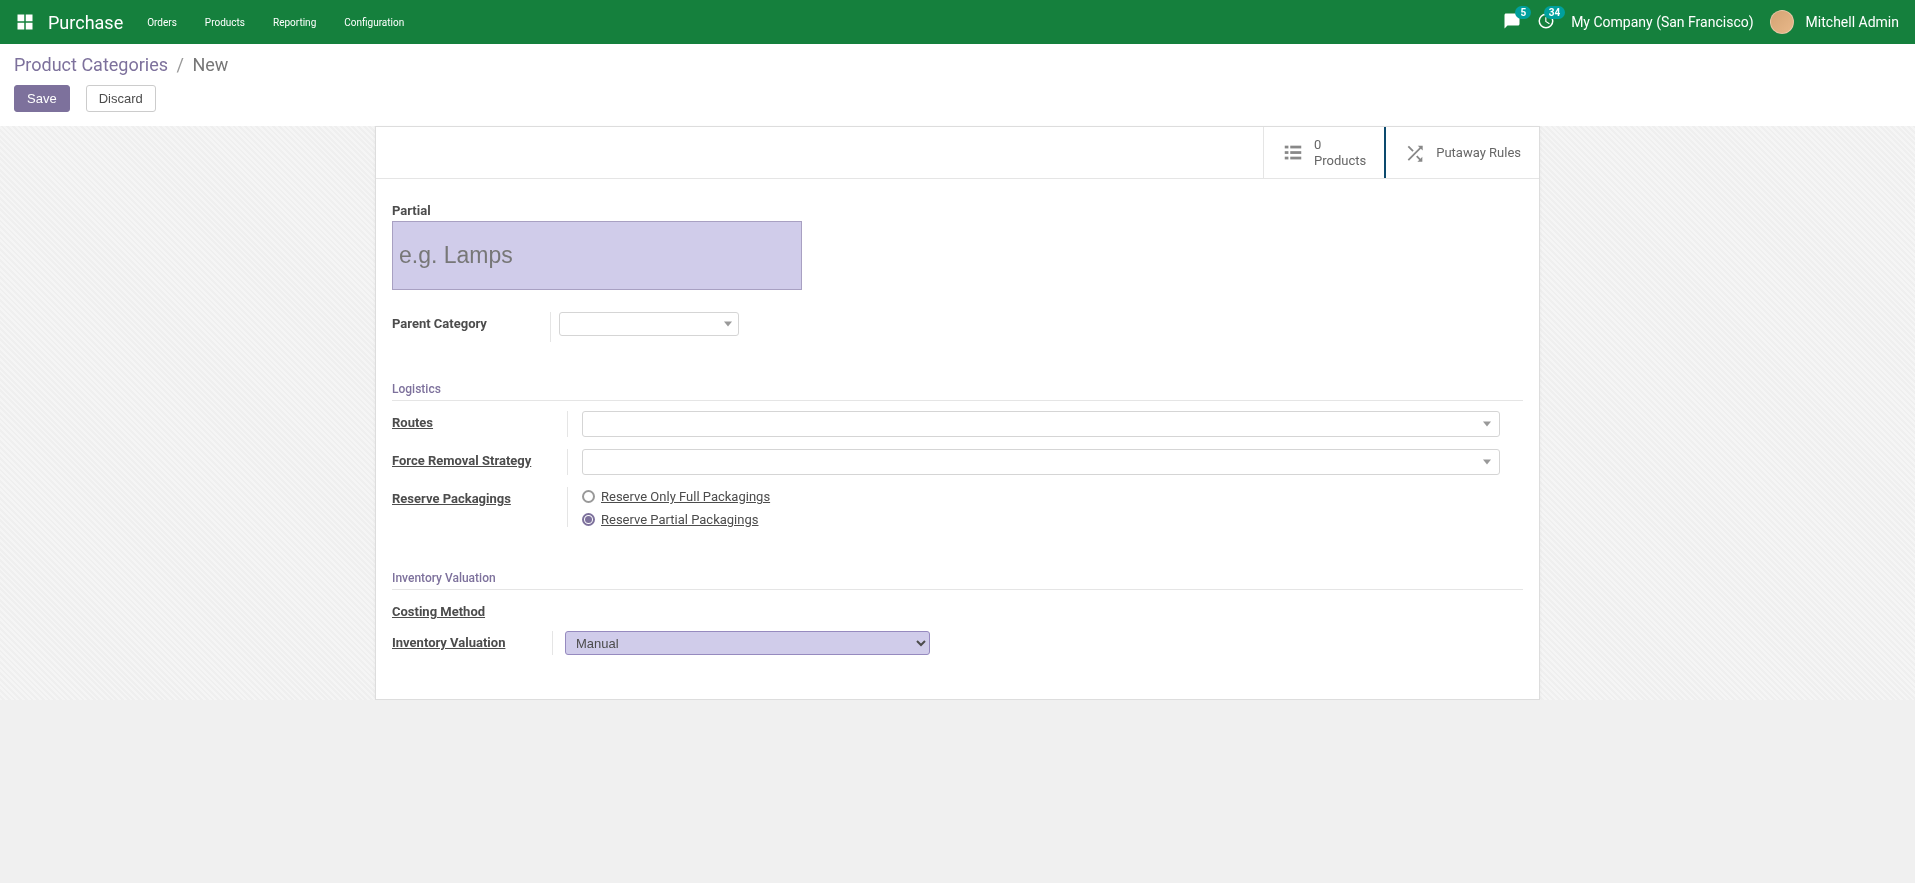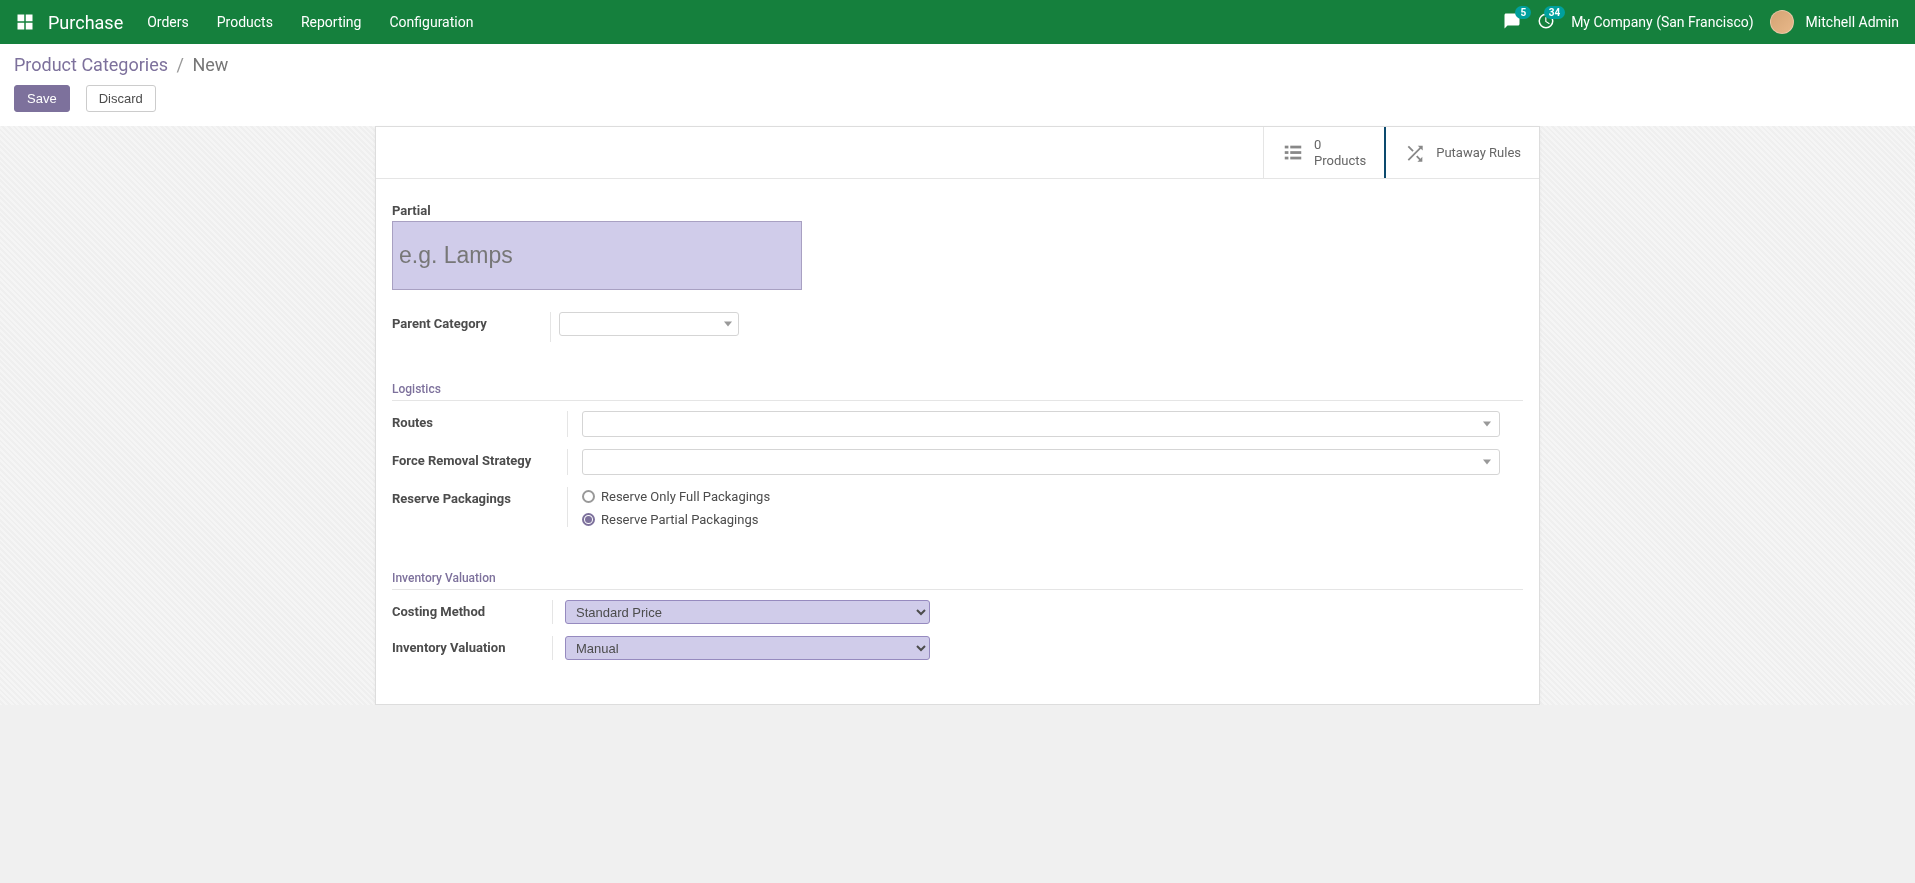--- a/index.html
+++ b/index.html
@@ -4,21 +4,21 @@
 <style>
 * { box-sizing: border-box; margin: 0; padding: 0; }
 body { font-family: -apple-system, BlinkMacSystemFont, "Segoe UI", Roboto, sans-serif; font-size: 13px; color: #4c4c4c; background: #f0f0f0; }
 
 
 .navbar { background: #15803d; height: 44px; display: flex; align-items: center; padding: 0 16px; color: #fff; }
 .navbar-left { display: flex; align-items: center; gap: 4px; }
 .apps-icon { width: 18px; height: 18px; margin-right: 10px; cursor: pointer; fill: #fff; }
 .app-name { font-size: 18px; font-weight: 400; margin-right: 20px; cursor: pointer; }
 .nav-menu { display: flex; gap: 28px; }
-.nav-item { color: #fff; font-size: 14px; cursor: pointer; }
+.nav-item { color: #fff; font-size: 10px; cursor: pointer; }
 .navbar-right { margin-left: auto; display: flex; align-items: center; gap: 16px; }
 .badge-wrap { position: relative; cursor: pointer; }
 .badge-wrap svg { width: 18px; height: 18px; fill: #fff; }
 .badge { position: absolute; top: -6px; right: -10px; background: #00a09d; color: #fff; font-size: 10px; font-weight: bold; padding: 1px 5px; border-radius: 8px; }
 .company-name { font-size: 14px; cursor: pointer; }
 .user-wrap { display: flex; align-items: center; gap: 12px; cursor: pointer; }
 .avatar { width: 24px; height: 24px; border-radius: 50%; background: linear-gradient(135deg, #d4a373, #e8b88a); border: 1px solid rgba(255,255,255,0.3); }
 .user-name { font-size: 14px; }
 
 
@@ -52,21 +52,21 @@
 
 .two-col { display: flex; margin-top: 22px; }
 .col-label { width: 158px; font-weight: bold; font-size: 13px; padding-top: 4px; }
 .col-value { flex: 0 0 auto; border-left: 1px solid #e5e5e5; padding-left: 8px; min-height: 30px; }
 
 .m2o-input { width: 180px; height: 24px; border: 1px solid #d5d5d5; border-radius: 3px; padding: 2px 22px 2px 6px; position: relative; background: #fff; }
 .m2o-caret { position: absolute; right: 6px; top: 50%; transform: translateY(-50%); width: 0; height: 0; border-left: 4px solid transparent; border-right: 4px solid transparent; border-top: 5px solid #999; }
 
 .section-title { color: #7d719c; font-size: 12px; font-weight: 500; margin: 40px 0 6px; border-bottom: 1px solid #e5e5e5; padding-bottom: 4px; }
 
-.wide-row { display: flex; align-items: flex-start; margin-top: 4px; padding: 4px 0; }
+.wide-row { display: flex; align-items: flex-start; margin-top: 4px; padding: 4px 0; text-decoration: underline; }
 .wide-row .col-label { width: 175px; }
 .wide-row .col-value-wide { flex: 1; border-left: 1px solid #e5e5e5; padding-left: 14px; }
 
 .tags-input { width: 100%; max-width: 918px; height: 26px; border: 1px solid #d5d5d5; border-radius: 3px; position: relative; background: #fff; }
 .tags-caret { position: absolute; right: 8px; top: 50%; transform: translateY(-50%); width: 0; height: 0; border-left: 4px solid transparent; border-right: 4px solid transparent; border-top: 5px solid #999; }
 
 .radio-group { display: flex; flex-direction: column; gap: 8px; padding-top: 2px; }
 .radio-item { display: flex; align-items: center; gap: 6px; cursor: pointer; }
 .radio-circle { width: 13px; height: 13px; border-radius: 50%; border: 2px solid #999; display: flex; align-items: center; justify-content: center; }
 .radio-circle.checked { border-color: #7d719c; }
@@ -210,25 +210,20 @@
           </div>
         </div>
       </div>
 
       
       <div class="narrow-section">
         <div class="section-title">Inventory Valuation</div>
 
         <div class="wide-row">
           <div class="col-label">Costing Method</div>
-          <div class="col-value-wide">
-            <select class="select-required">
-              <option>Standard Price</option>
-            </select>
-          </div>
         </div>
 
         <div class="wide-row">
           <div class="col-label">Inventory Valuation</div>
           <div class="col-value-wide">
             <select class="select-required">
               <option>Manual</option>
             </select>
           </div>
         </div>

